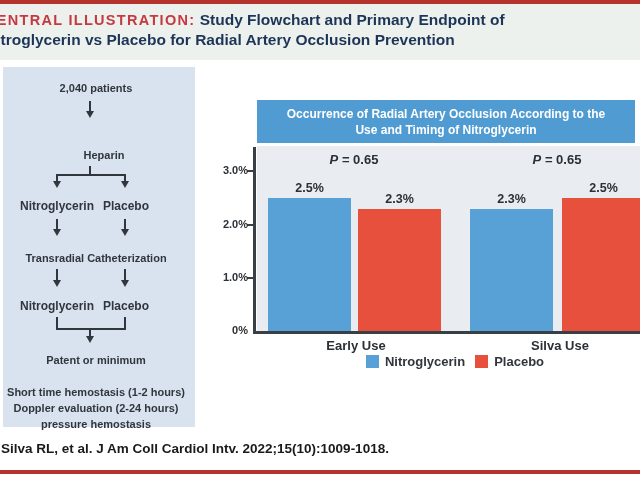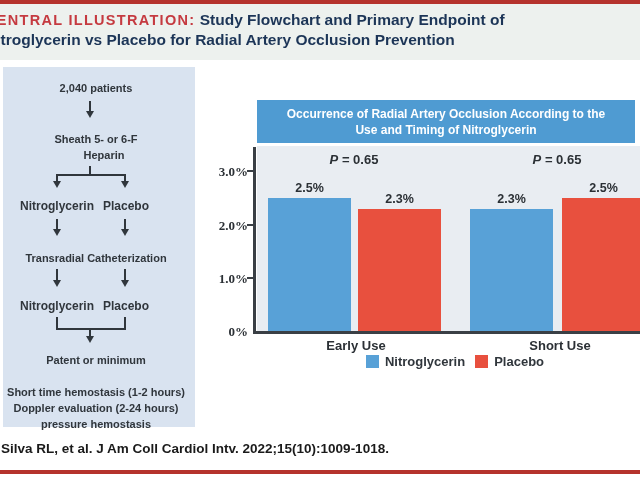--- a/index.html
+++ b/index.html
@@ -27,21 +27,21 @@
 
   
   #chart-title-band{position:absolute;left:257px;top:100px;width:378px;height:43px;background:#4f9bd2;color:#ffffff;text-align:center;font-weight:bold;font-size:12px;line-height:16px;padding-top:6px;box-sizing:border-box;}
   #plot-area{position:absolute;left:257px;top:146px;width:424px;height:186px;background:#e9edf2;overflow:hidden;}
   .bar{position:absolute;bottom:0;width:83px;}
   .bar-0-0{left:11px;} .bar-1-0{left:101px;} .bar-0-1{left:213px;} .bar-1-1{left:305px;}
   .bar-label{position:absolute;bottom:100%;margin-bottom:3px;left:50%;transform:translateX(-50%);font-weight:bold;font-size:12.5px;color:#2b3035;white-space:nowrap;}
   #y-axis{position:absolute;left:253px;top:147px;width:3px;height:184px;background:#3a3f45;}
   #x-baseline{position:absolute;left:253px;top:331px;width:387px;height:3px;background:#3a3f45;}
   .ytick{position:absolute;left:247px;width:6px;height:2px;background:#3a3f45;}
-  .ylab{position:absolute;left:206px;width:42px;text-align:right;font-weight:bold;font-size:13px;color:#2b3035;font-family:Liberation Serif, serif;}
+  .ylab{position:absolute;left:206px;width:42px;text-align:right;font-weight:bold;font-size:11px;color:#2b3035;}
   .p-label{position:absolute;top:152px;width:200px;text-align:center;font-weight:bold;font-size:13px;color:#2b3035;}
   .p-label i{font-style:italic;}
   #p-early{left:254px;} #p-late{left:457px;}
   .cat-label{position:absolute;top:338px;width:160px;text-align:center;font-weight:bold;font-size:13px;color:#2b3035;}
   #cat-early{left:276px;} #cat-late{left:480px;}
   #legend{position:absolute;left:255px;top:354px;width:400px;display:flex;justify-content:center;align-items:center;gap:10px;}
   .legend-item{display:flex;align-items:center;gap:6px;font-weight:bold;font-size:13px;color:#30363c;}
   .legend-swatch{width:13px;height:13px;display:inline-block;}
 
   
@@ -59,21 +59,20 @@
     <span class="red-label">CENTRAL ILLUSTRATION:</span>
     <span>Study Flowchart and Primary Endpoint of</span><br>
     <span>Nitroglycerin vs Placebo for Radial Artery Occlusion Prevention</span>
   </div>
 
   <div id="flow-panel"></div>
 
   <div class="fc-text" style="top:80px;">2,040 patients</div>
   <div class="varrow head" style="left:89px;top:101px;height:14px;"></div>
 
-  <div class="fc-text" style="top:131px;">Sheath 5- or 6-F</div>
   <div class="fc-text" style="top:147px;margin-left:8px;">Heparin</div>
 
   <div class="varrow" style="left:89px;top:166px;height:9px;"></div>
   <div class="hline" style="left:56px;top:174px;width:70px;"></div>
   <div class="varrow head" style="left:56px;top:174px;height:11px;"></div>
   <div class="varrow head" style="left:124px;top:174px;height:11px;"></div>
 
   <div class="fc-pair" style="top:199px;">
     <span style="left:57px;">Nitroglycerin</span>
     <span style="left:126px;">Placebo</span>
@@ -126,21 +125,21 @@
   <div class="ytick" style="top:277px;"></div>
   <div class="ylab" style="top:164px;">3.0%</div>
   <div class="ylab" style="top:218px;">2.0%</div>
   <div class="ylab" style="top:271px;">1.0%</div>
   <div class="ylab" style="top:324px;">0%</div>
 
   <div id="p-early" class="p-label"><i>P</i> <span>= 0.65</span></div>
   <div id="p-late" class="p-label"><i>P</i> <span>= 0.65</span></div>
 
   <div id="cat-early" class="cat-label">Early Use</div>
-  <div id="cat-late" class="cat-label">Short Use</div>
+  <div id="cat-late" class="cat-label">Silva Use</div>
 
   <div id="legend">
     <div class="legend-item">
       <span class="legend-swatch" style="background: rgb(88, 161, 215);"></span>
       <span>Nitroglycerin</span>
     </div>
     <div class="legend-item">
       <span class="legend-swatch" style="background: rgb(232, 80, 62);"></span>
       <span>Placebo</span>
     </div>

